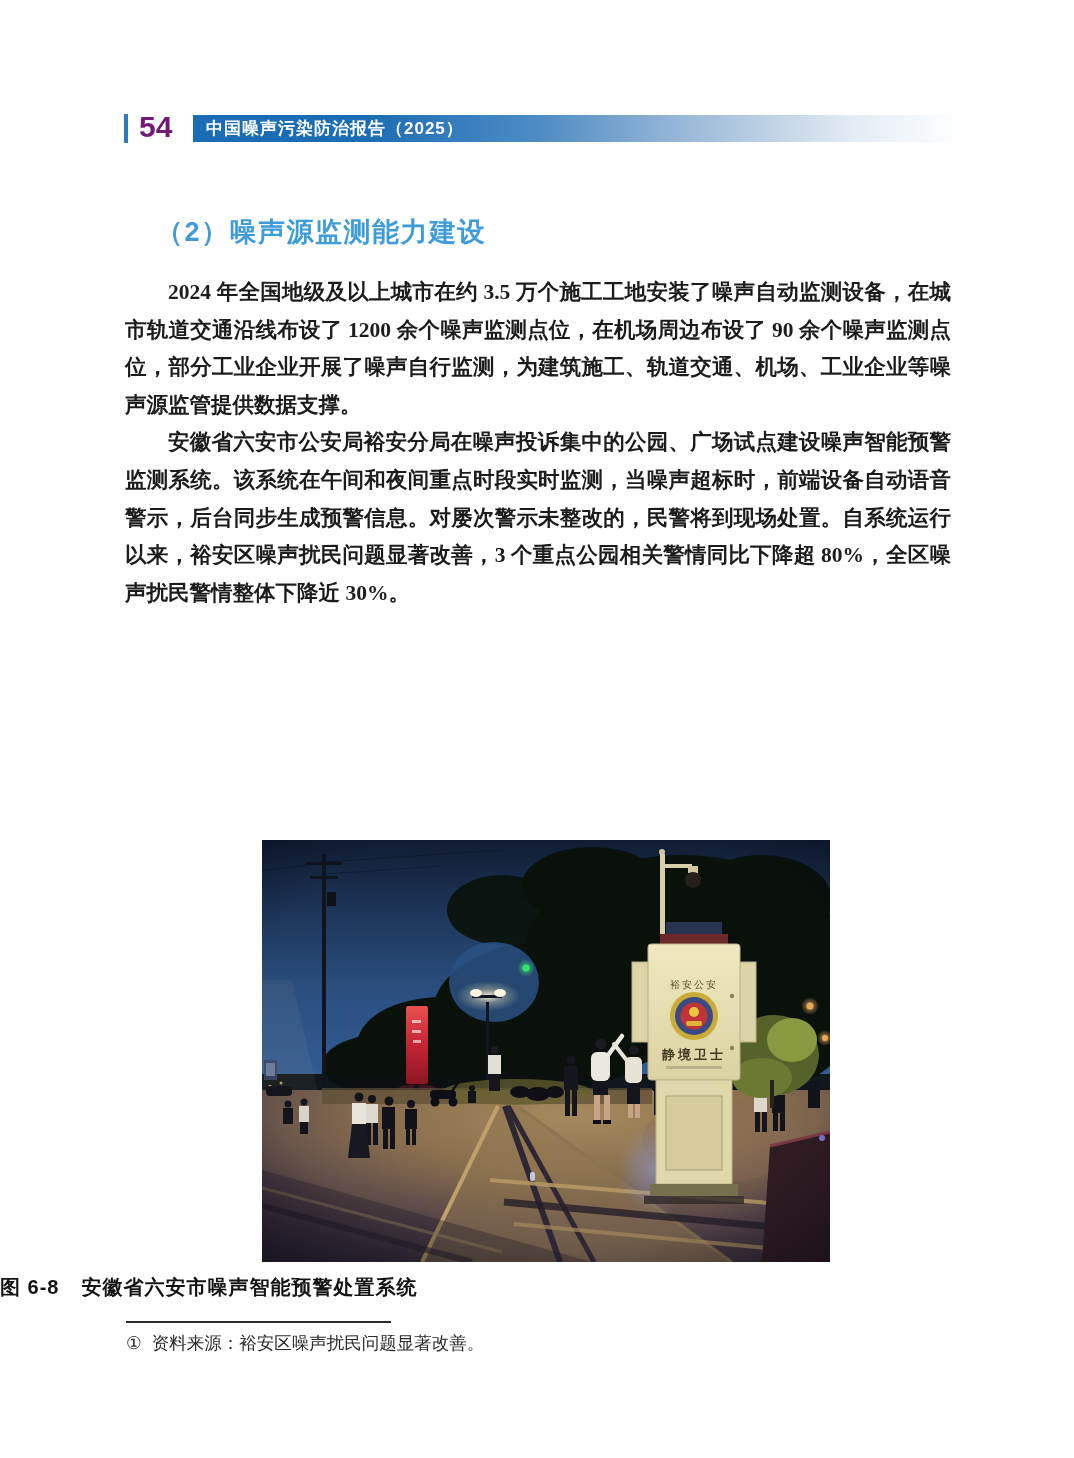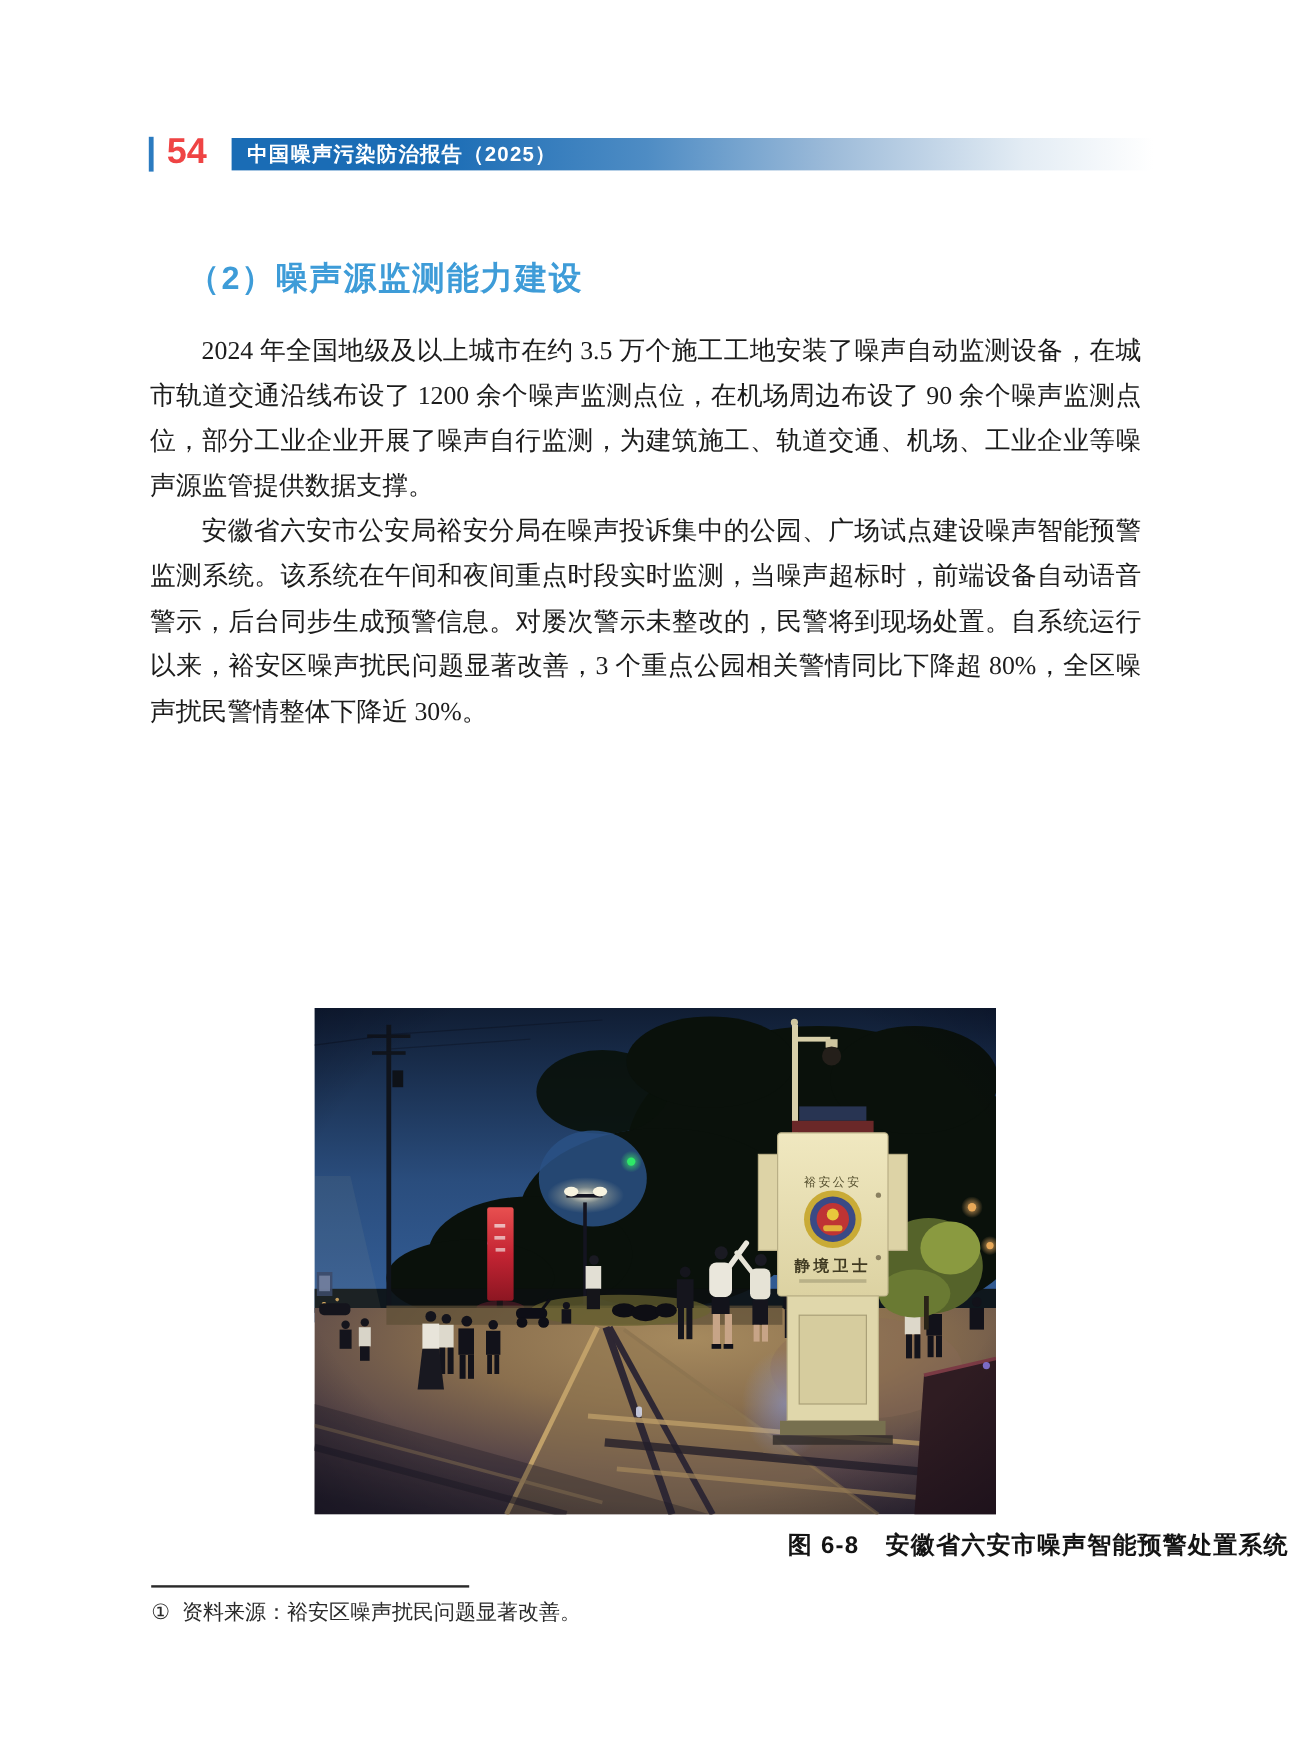--- a/index.html
+++ b/index.html
@@ -4,39 +4,39 @@
 <style>
   html,body{margin:0;padding:0;background:#ffffff;}
   body{
     width:1074px;height:1458px;position:relative;overflow:hidden;
     font-family:"Liberation Serif","DejaVu Serif",serif;color:#1c1c1c;
   }
   
   .header{position:absolute;top:112px;left:124px;right:0;height:32px;}
   .pagenum-bar{position:absolute;left:0;top:2px;width:4px;height:29px;background:#2b7bc0;}
   .pagenum{position:absolute;left:15px;top:-3px;font-family:"Liberation Sans","DejaVu Sans",sans-serif;
-    font-size:30px;font-weight:bold;color:#ef4444;line-height:36px;letter-spacing:0;}
+    font-size:30px;font-weight:bold;color:#701a75;line-height:36px;letter-spacing:0;}
   .banner{position:absolute;left:69px;top:3px;width:768px;height:27px;
     background:linear-gradient(90deg,#1a6cb5 0%,#1a6cb5 22%,#4e8cc4 45%,#9dbbd9 65%,#e3ecf4 86%,#ffffff 100%);
     display:flex;align-items:center;}
   .banner-text{color:#ffffff;font-family:"Liberation Sans","DejaVu Sans",sans-serif;
     font-weight:bold;font-size:17px;padding-left:13px;letter-spacing:1px;white-space:nowrap;}
   
   .section-heading{position:absolute;left:156px;top:214px;
     font-family:"Liberation Sans","DejaVu Sans",sans-serif;
     font-size:27px;color:#3e9cd8;letter-spacing:1.5px;font-weight:bold;}
   
   .body-text{position:absolute;left:125px;top:274px;width:826px;
-    font-size:21.5px;line-height:37.6px;text-align:justify;}
+    font-size:21.5px;line-height:37.6px;text-align:justify;font-weight:bold;}
   .body-p{margin:0;text-indent:2em;}
   .body-p sup{font-size:60%;line-height:0;}
   
   .figure{position:absolute;left:262px;top:840px;width:568px;height:422px;}
   .figure svg{display:block;width:568px;height:422px;}
-  .caption{position:absolute;top:1274px;left:0;width:1074px;text-align:right;
+  .caption{position:absolute;top:1274px;left:0;width:1074px;text-align:left;
     font-family:"Liberation Sans","DejaVu Sans",sans-serif;font-weight:bold;
     font-size:20px;color:#141414;letter-spacing:1px;}
   .caption .cap-label{margin-right:22px;}
   
   .footnote-rule{position:absolute;left:126px;top:1321px;width:265px;height:0;border-top:2px solid #2a2a2a;}
   .footnote{position:absolute;left:126px;top:1331px;font-size:17.5px;color:#2a2a2a;}
   .footnote .fn-marker{margin-right:10px;}
 </style>
 </head>
 <body>

